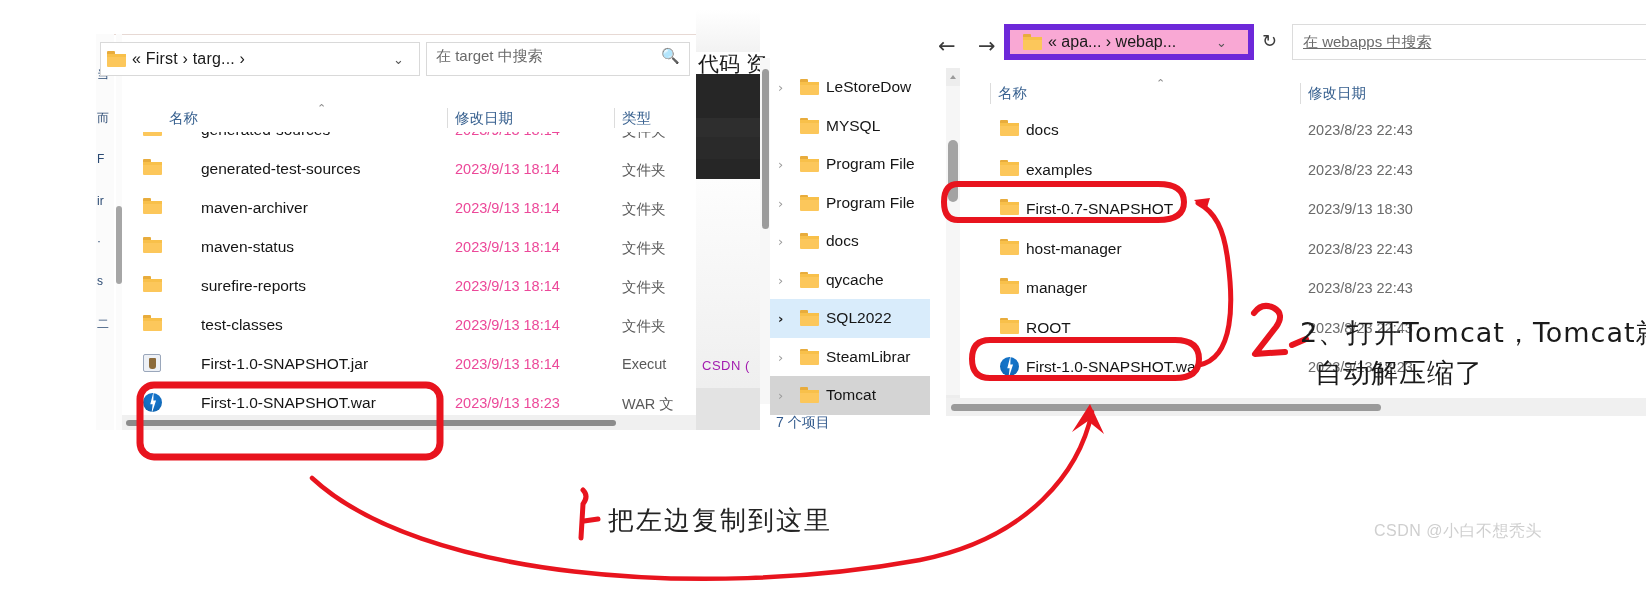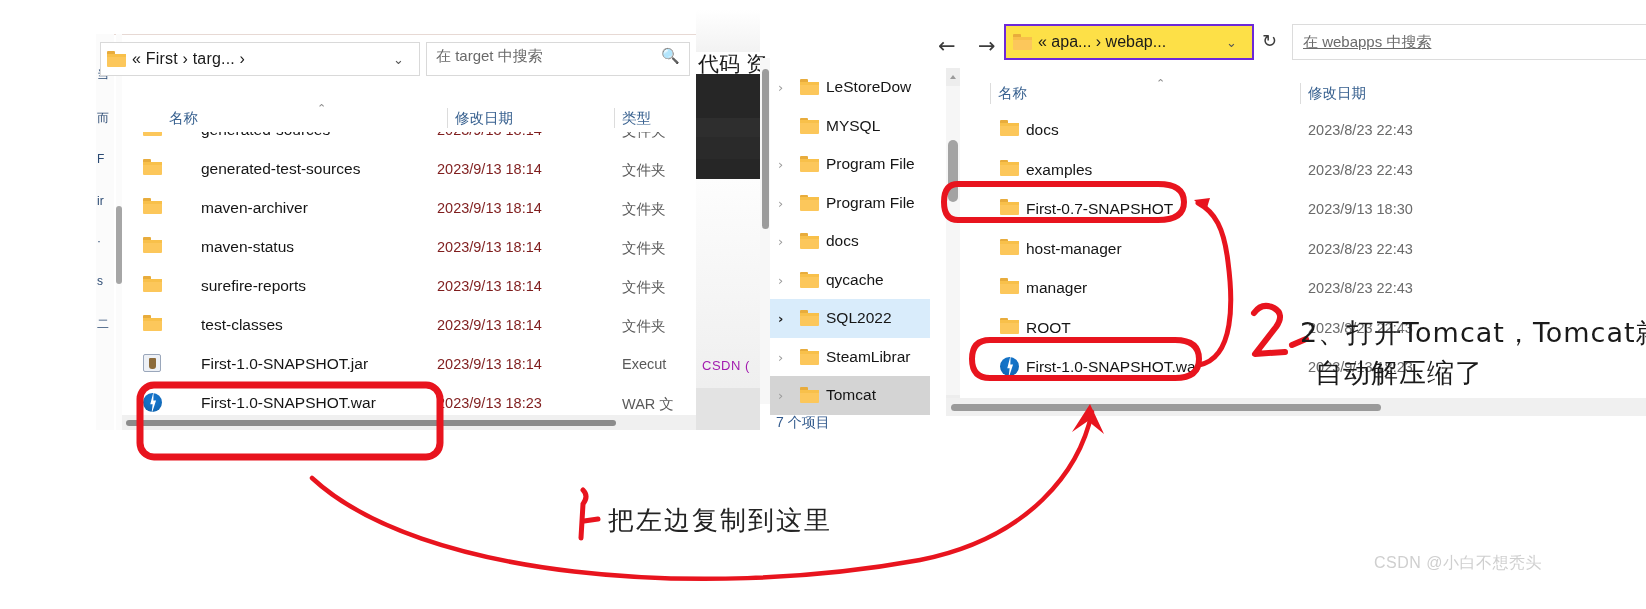--- a/index.html
+++ b/index.html
@@ -28,21 +28,21 @@
 
   #left-colhdr{position:absolute;left:26px;top:96px;width:574px;height:26px;background:#fff;}
   #left-colhdr .hc{position:absolute;top:3px;font-size:14.5px;color:#37608f;}
   #left-colhdr .vline{position:absolute;top:2px;width:1px;height:20px;background:#dcdcdc;}
   #left-colhdr .sortcaret{position:absolute;left:195px;top:-4px;font-size:11px;color:#8a8a8a;}
 
   #left-list{position:absolute;left:26px;top:122px;width:574px;height:283px;background:#fff;overflow:hidden;}
   .lrow{position:relative;height:39px;}
   .lrow .ficon{position:absolute;left:21px;top:9px;}
   .lrow .fname{position:absolute;left:47px;top:10px;font-size:15.5px;color:#151515;white-space:nowrap;margin-left:32px;}
-  .lrow .fdate{position:absolute;left:315px;top:11px;font-size:14.5px;color:#7f1d1d;white-space:nowrap;}
+  .lrow .fdate{position:absolute;left:333px;top:11px;font-size:14.5px;color:#ec4899;white-space:nowrap;}
   .lrow .ftype{position:absolute;left:500px;top:11px;font-size:14.5px;color:#5a5a5a;white-space:nowrap;}
   #left-hscroll{position:absolute;left:26px;top:405px;width:574px;height:17px;background:#f0f0f0;}
   #left-hscroll .hthumb{position:absolute;left:4px;top:5px;width:490px;height:6px;background:#8c8c8c;border-radius:3px;}
 
   
   .fold{width:19px;height:16px;position:relative;display:inline-block;}
   .fold .tab{position:absolute;left:0;top:0;width:8px;height:3px;background:#e8ac3c;border-radius:1px 1px 0 0;}
   .fold .bod{position:absolute;left:0;top:2.5px;width:19px;height:13.5px;background:#fcc75b;border-radius:1px;}
   .fold .bod:after{content:"";position:absolute;left:0;top:0;width:19px;height:3px;background:#f8c04a;}
   
@@ -76,21 +76,21 @@
   .trow.sel{background:#d9ecfb;}
   .trow.sel .arr{color:#1a1a1a;font-weight:bold;}
   .trow.act{background:#d4d4d4;}
   #tree-status{position:absolute;left:0;top:406px;width:160px;height:14px;}
   #tree-status .st{position:absolute;left:6px;top:-2px;font-size:14px;color:#31598c;white-space:nowrap;}
 
   
   #right-window{left:930px;top:10px;width:716px;height:420px;background:#ffffff;overflow:hidden;}
   #right-toolbar{position:absolute;left:0;top:14px;width:716px;height:44px;}
   .navbtn{position:absolute;top:10px;font-size:21px;color:#3c3c3c;font-family:"DejaVu Sans",sans-serif;}
-  #right-addressbar{position:absolute;left:74px;top:14px;width:250px;height:36px;border:2px solid #6d28d9;background:#fde047;display:flex;align-items:center;padding:0 7px;box-sizing:border-box;}
+  #right-addressbar{position:absolute;left:74px;top:14px;width:250px;height:36px;border:6px solid #6d28d9;background:#f9a8d4;display:flex;align-items:center;padding:0 13px;box-sizing:border-box;}
   #right-addressbar .crumbtxt{font-size:16px;color:#1a1a1a;margin-left:6px;}
   #right-addressbar .chev{margin-left:auto;font-size:13px;color:#555;padding:0 8px;}
   #right-refresh{position:absolute;left:332px;top:20px;font-size:18px;color:#3c3c3c;}
   #right-searchbox{position:absolute;left:362px;top:14px;width:354px;height:36px;border:1px solid #dcdcdc;border-right:none;background:#fff;display:flex;align-items:center;padding:0 10px;box-sizing:border-box;}
   #right-searchbox .ph{font-size:15px;color:#6a6a6a;text-decoration:underline;}
 
   #right-colhdr{position:absolute;left:36px;top:70px;width:680px;height:28px;}
   #right-colhdr .hc{position:absolute;top:4px;font-size:14.5px;color:#37608f;}
   #right-colhdr .vline{position:absolute;top:3px;width:1px;height:21px;background:#dcdcdc;}
   #right-colhdr .sortcaret{position:absolute;left:190px;top:-3px;font-size:11px;color:#8a8a8a;}
@@ -109,21 +109,21 @@
   #right-hscroll{position:absolute;left:16px;top:388px;width:700px;height:18px;background:#f0f0f0;}
   #right-hscroll .hthumb{position:absolute;left:5px;top:6px;width:430px;height:7px;background:#9a9a9a;border-radius:4px;}
   #right-bottomfill{position:absolute;left:16px;top:406px;width:700px;height:14px;background:#ffffff;}
 
   
   #annot-layer{left:0;top:0;width:1646px;height:609px;pointer-events:none;}
   .anno-txt{position:absolute;color:#1a1a1a;white-space:nowrap;font-family:"DejaVu Sans","Liberation Sans",sans-serif;}
   #anno-right-1{left:1300px;top:315px;font-size:27px;letter-spacing:1px;}
   #anno-right-2{left:1315px;top:355px;font-size:27px;letter-spacing:1px;}
   #anno-bottom{left:608px;top:503px;font-size:26px;letter-spacing:2px;color:#232323;}
-  #watermark{left:1374px;top:553px;font-size:16px;color:#cfcfcf;white-space:nowrap;letter-spacing:.5px;}
+  #watermark{left:1374px;top:521px;font-size:16px;color:#cfcfcf;white-space:nowrap;letter-spacing:.5px;}
 </style>
 </head>
 <body>
 
 <div class="abs" id="left-window">
   <div class="topstrip"></div>
 
   <div id="left-sidebar-sliver">
     <div class="ch" style="top:32px">当</div>
     <div class="ch" style="top:76px">而</div>

